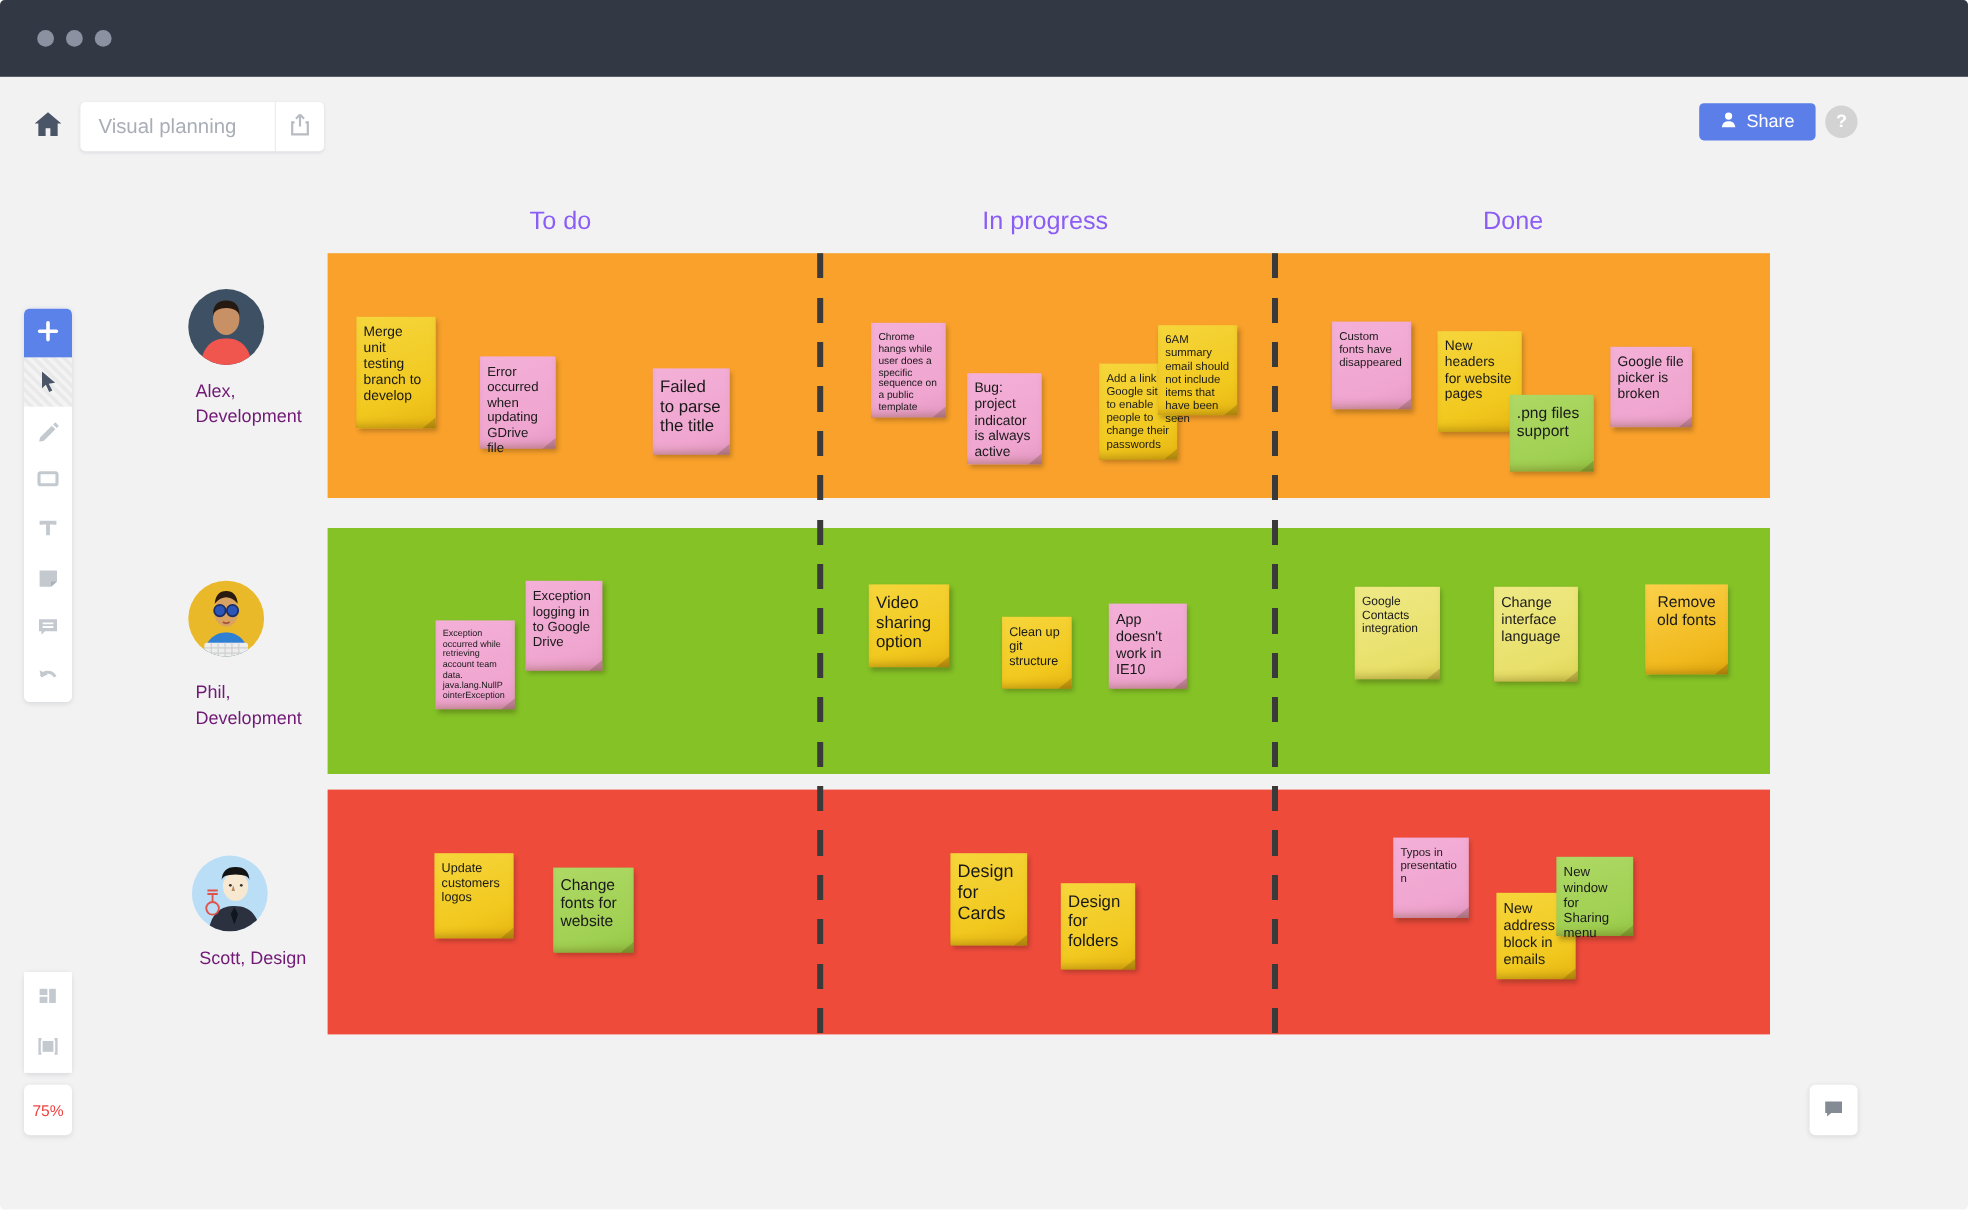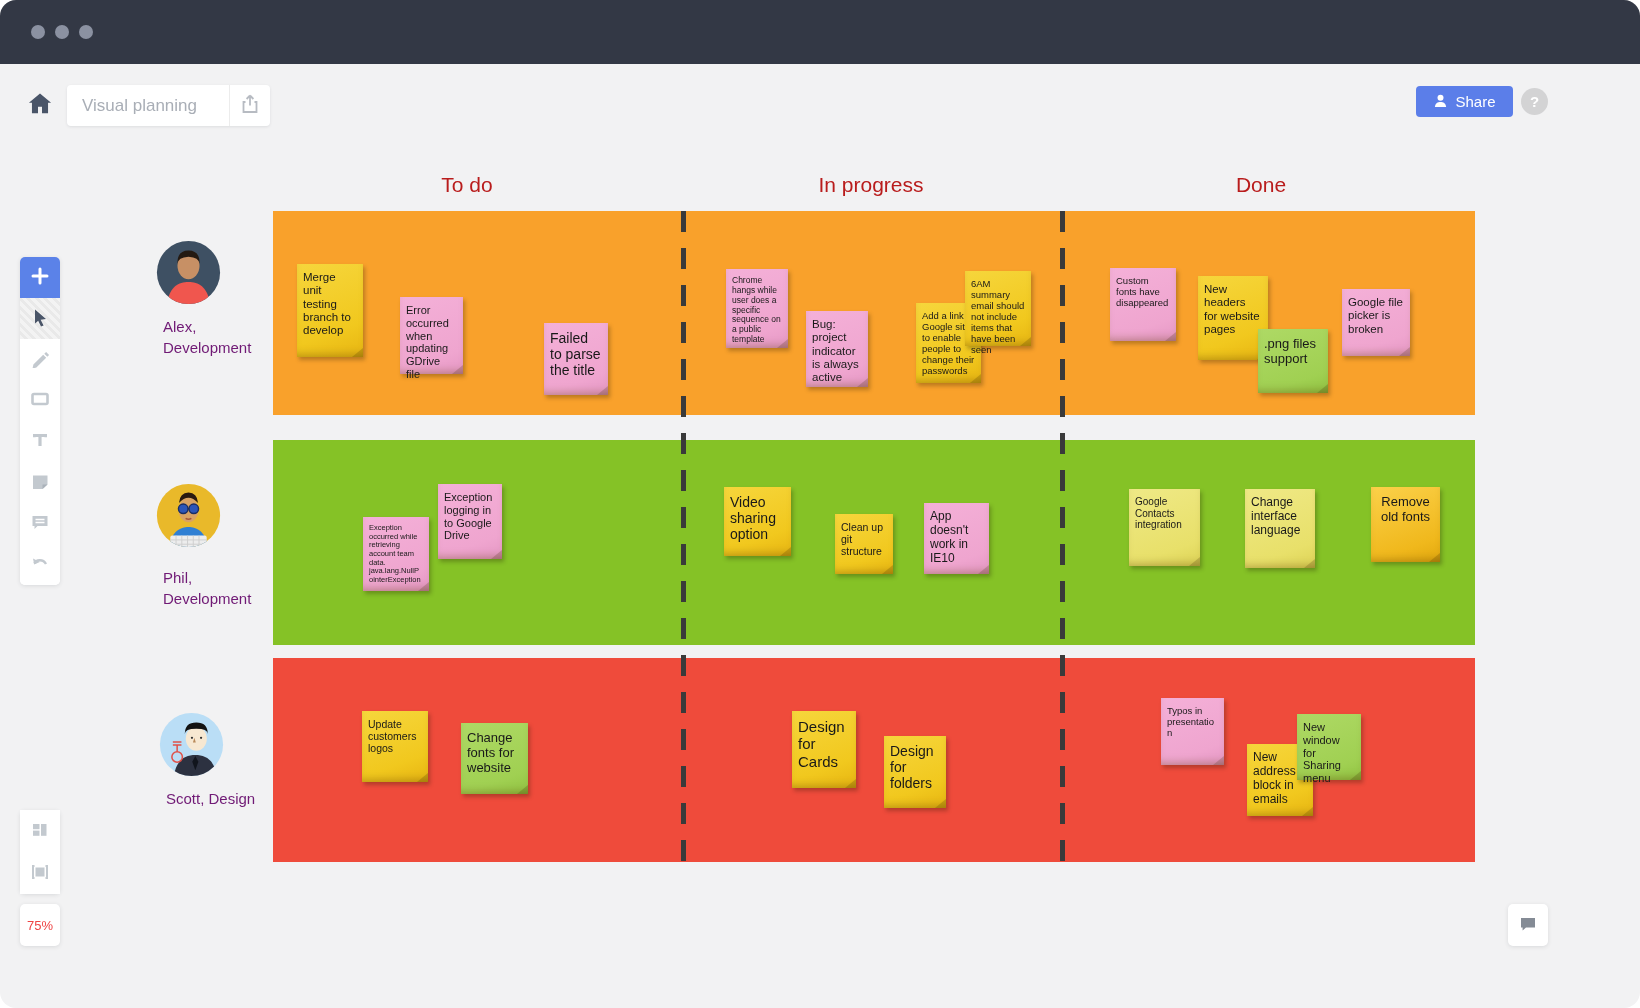--- a/index.html
+++ b/index.html
@@ -1,19 +1,19 @@
 <!DOCTYPE html>
 <html><head>
 <meta charset="utf-8">
 <style>
   * { margin:0; padding:0; box-sizing:border-box; }
   html,body { background:#fff; }
   body { font-family:"Liberation Sans","DejaVu Sans",sans-serif; }
   .window { position:relative; width:1640px; height:1008px; margin:0 auto;
-            border-radius:16px; overflow:hidden; background:#f2f2f3; }
+            border-radius:4px; overflow:hidden; background:#f2f2f3; }
 
   
   .titlebar { position:absolute; left:0; top:0; width:100%; height:64px; background:#333845; }
   .titlebar .dot { position:absolute; top:25px; width:14px; height:14px; border-radius:50%; background:#8b91a1; }
   .dot.d1{left:31px} .dot.d2{left:55px} .dot.d3{left:79px}
 
   
   .home-btn { position:absolute; left:26px; top:89px; width:28px; height:32px; background:none; border:none; cursor:pointer; }
   .title-group { position:absolute; left:67px; top:85px; height:41px; display:flex;
                  border-radius:4px; box-shadow:0 1px 3px rgba(40,50,60,.10); background:#fff; }
@@ -40,21 +40,21 @@
   .nav-panel .tool{height:42px;}
   .zoom-panel { position:absolute; left:20px; top:904px; width:40px; height:42px; background:#fff;
                 border-radius:5px; box-shadow:0 1px 4px rgba(40,50,60,.12); border:none; cursor:pointer;
                 font-size:13px; color:#ef4444; font-family:inherit; }
   .comment-btn { position:absolute; left:1508px; top:904px; width:40px; height:42px; background:#fff;
                  border-radius:5px; box-shadow:0 1px 4px rgba(40,50,60,.12); border:none; cursor:pointer;
                  display:flex; align-items:center; justify-content:center; }
 
   
   .col-header { position:absolute; top:173px; width:260px; text-align:center;
-                font-size:21px; color:#b91c1c; cursor:default; }
+                font-size:21px; color:#8b5cf6; cursor:default; }
   .ch1{left:337px} .ch2{left:741px} .ch3{left:1131px}
 
   .band { position:absolute; left:273px; width:1202px; }
   .band.b1{ top:211px; height:204px; }
   .band.b2{ top:440px; height:205px; }
   .band.b3{ top:658px; height:204px; }
 
   .dash-line { position:absolute; top:211px; height:651px; width:5px;
                background:repeating-linear-gradient(to bottom,#3a3a3a 0 21px,transparent 21px 37px); }
   .dl1{left:681px} .dl2{left:1060px}
@@ -245,21 +245,21 @@
       </svg>
     </div>
 
     <div class="member-label ml1">Alex, Development</div>
     <div class="member-label ml2">Phil, Development</div>
     <div class="member-label ml3">Scott, Design</div>
 
     <div id="notes-layer">
         <div class="note gold" style="left: 297px; top: 264px; width: 66px; height: 93px; font-size: 11.5px;">Merge unit testing branch to develop</div>
         <div class="note pink" style="left: 400px; top: 297px; width: 63px; height: 77px; font-size: 11px;">Error occurred when updating GDrive file</div>
-        <div class="note pink" style="left: 544px; top: 307px; width: 64px; height: 72px; font-size: 14px; margin-top: 16px;">Failed to parse the title</div>
+        <div class="note pink" style="left: 544px; top: 307px; width: 64px; height: 72px; font-size: 14px;">Failed to parse the title</div>
         <div class="note pink" style="left: 726px; top: 269px; width: 62px; height: 79px; font-size: 8.5px;">Chrome hangs while user does a specific sequence on a public template</div>
         <div class="note pink" style="left: 806px; top: 294px; width: 62px; height: 76px; font-size: 11.5px; margin-top: 17px;">Bug: project indicator is always active</div>
         <div class="note gold" style="left: 888px; top: 303px; width: 65px; height: 80px; font-size: 9.5px; margin-left: 28px;">Add a link to Google site to enable people to change their passwords</div>
         <div class="note gold" style="left: 965px; top: 271px; width: 66px; height: 75px; font-size: 9.5px;">6AM summary email should not include items that have been seen</div>
         <div class="note pink" style="left: 1110px; top: 268px; width: 66px; height: 73px; font-size: 9.5px;">Custom fonts have disappeared</div>
         <div class="note gold" style="left: 1198px; top: 276px; width: 70px; height: 84px; font-size: 11.5px;">New headers for website pages</div>
         <div class="note green" style="left: 1258px; top: 329px; width: 70px; height: 64px; font-size: 13px;">.png files support</div>
         <div class="note pink" style="left: 1342px; top: 289px; width: 68px; height: 67px; font-size: 11.5px;">Google file picker is broken</div>
         <div class="note pink" style="left: 363px; top: 517px; width: 66px; height: 74px; font-size: 7.5px;">Exception occurred while retrieving account team data. java.lang.NullPointerException</div>
         <div class="note pink" style="left: 438px; top: 484px; width: 64px; height: 75px; font-size: 11px;">Exception logging in to Google Drive</div>

